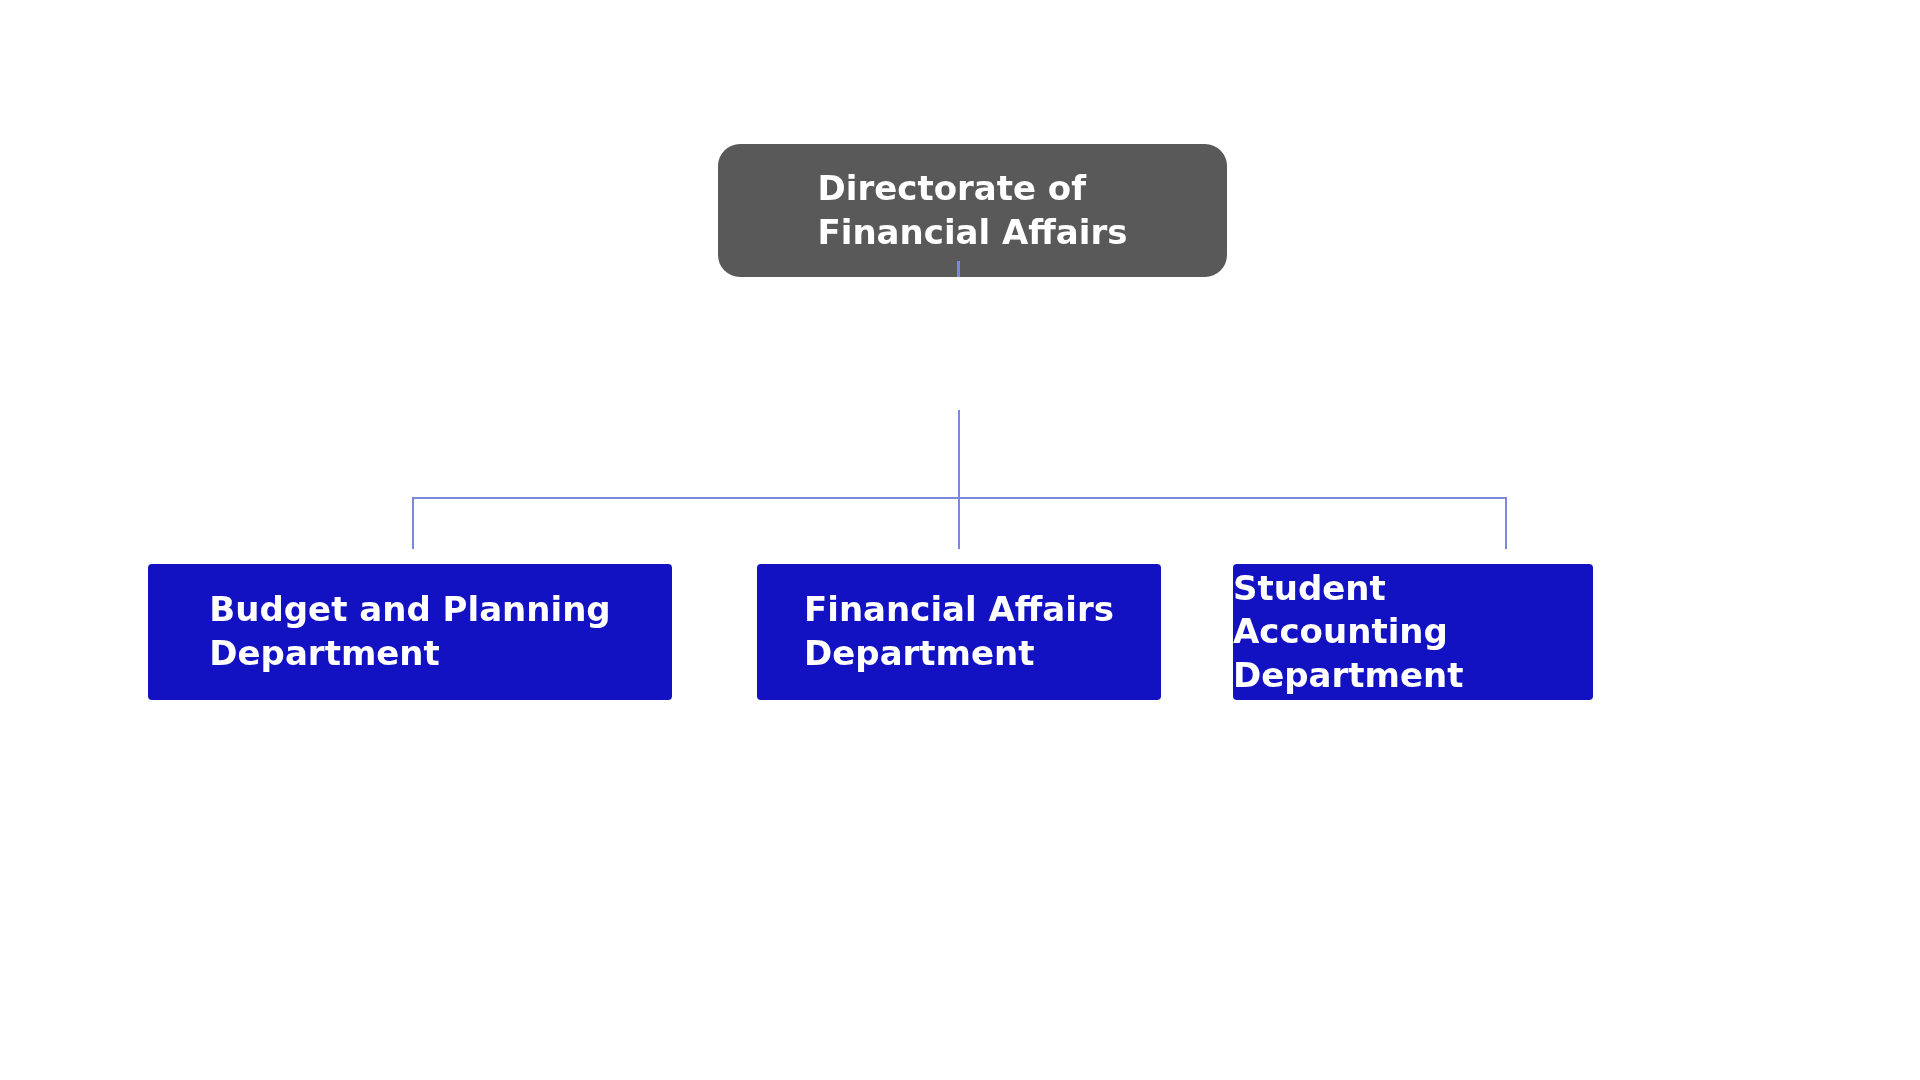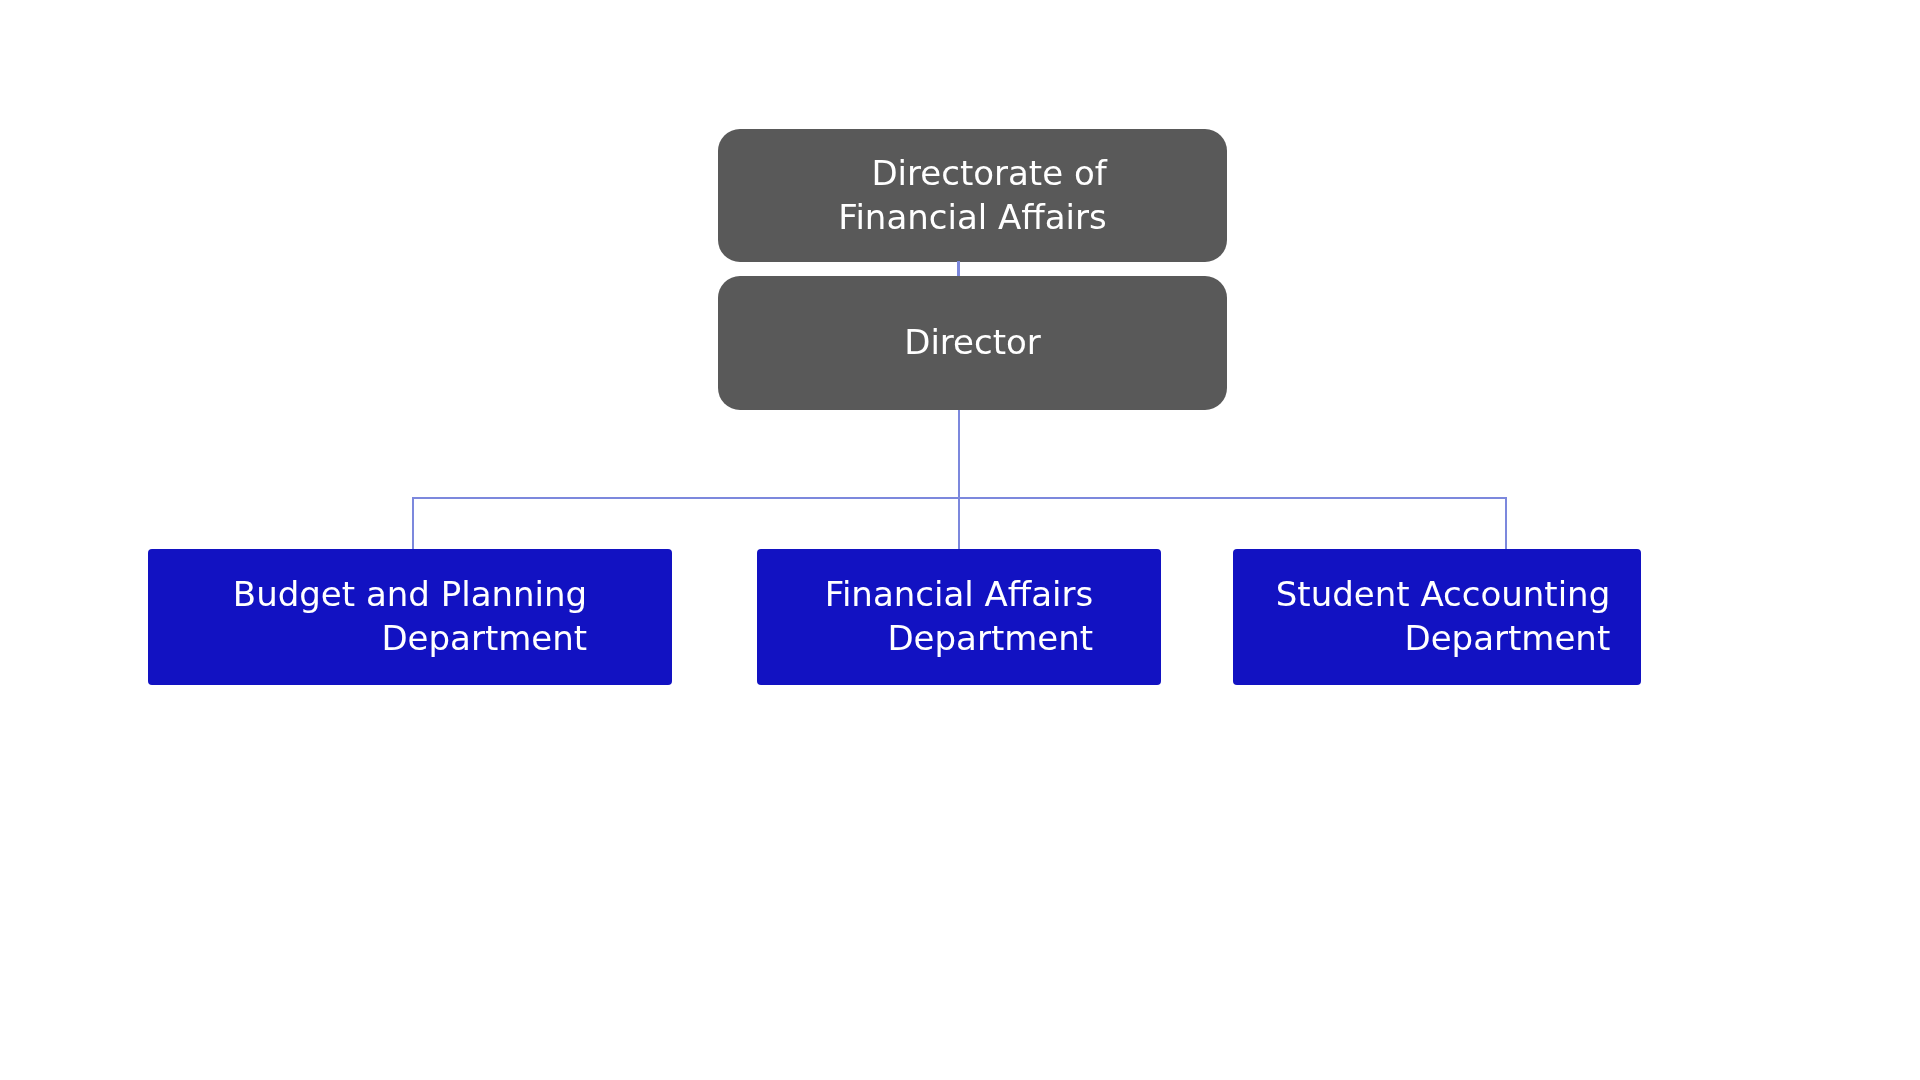--- a/index.html
+++ b/index.html
@@ -13,41 +13,42 @@
     height: 1080px;
     background: #ffffff;
     overflow: hidden;
     font-family: "DejaVu Sans", "Liberation Sans", sans-serif;
   }
   .node {
     position: absolute;
     display: flex;
     align-items: center;
     justify-content: center;
-    text-align: right;
+    text-align: left;
     color: #ffffff;
     font-size: 34px;
-    font-weight: 400;
+    font-weight: 700;
     line-height: 1.28;
     white-space: pre-line;
     box-sizing: border-box;
+    margin-top: 15px;
   }
   .node-gray {
     background: #595959;
     border-radius: 22px;
   }
   .node-blue {
     background: #1212c2;
     border-radius: 4px;
   }
   #node-directorate { left: 718px; top: 129px; width: 509px; height: 133px; }
   #node-director    { left: 718px; top: 276px; width: 509px; height: 134px; }
   #dept-budget      { left: 148px;  top: 549px; width: 524px; height: 136px; }
   #dept-financial   { left: 757px;  top: 549px; width: 404px; height: 136px; }
-  #dept-student     { left: 1233px; top: 549px; width: 408px; height: 136px; padding-left: 12px; }
+  #dept-student     { left: 1233px; top: 549px; width: 360px; height: 136px; }
 
   .connector {
     position: absolute;
     background: #7c88dd;
   }
   
   #conn-stub      { left: 957px;  top: 261px; width: 3px;    height: 16px; }
   
   #conn-trunk     { left: 958px;  top: 410px; width: 2px;    height: 88px; }
   
@@ -62,23 +63,20 @@
 
 <div class="canvas">
 
   <div class="node node-gray" id="node-directorate">
     <span>Directorate of
 Financial Affairs</span>
   </div>
 
   <div class="connector" id="conn-stub"></div>
 
-  <div class="node node-gray" id="node-director">
-    <span>Director</span>
-  </div>
 
   <div class="connector" id="conn-trunk"></div>
   <div class="connector" id="conn-bus"></div>
   <div class="connector" id="conn-drop-left"></div>
   <div class="connector" id="conn-drop-mid"></div>
   <div class="connector" id="conn-drop-right"></div>
 
   <div class="node node-blue" id="dept-budget">
     <span>Budget and Planning
 Department</span>

